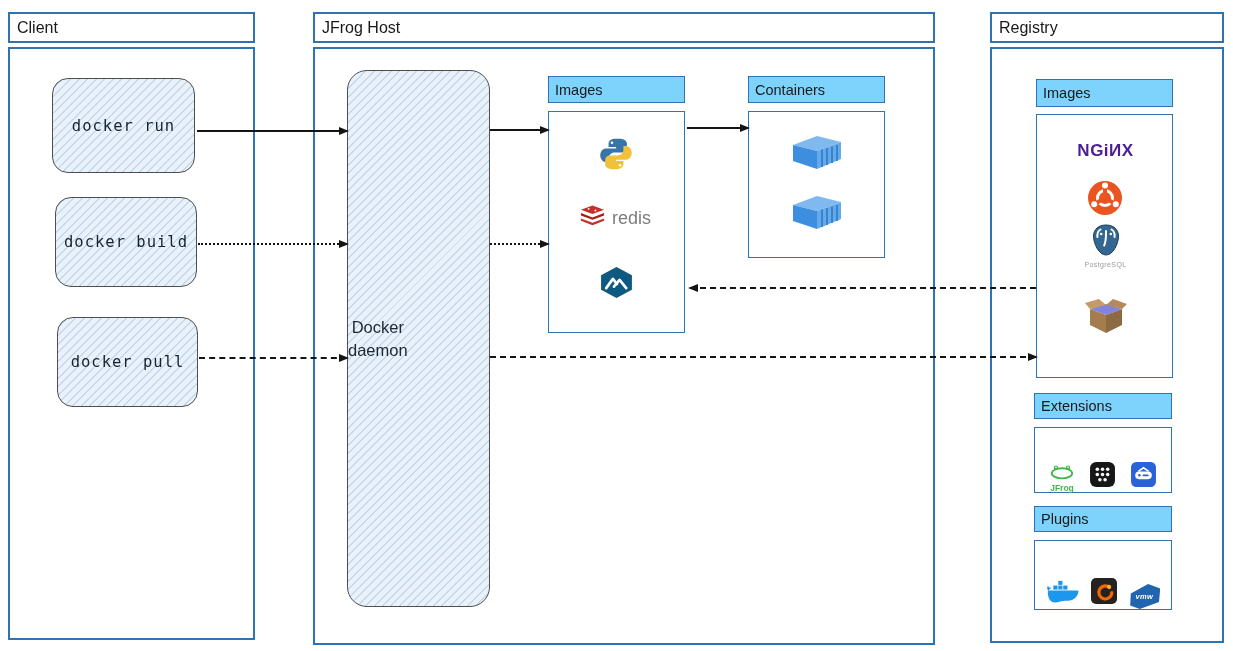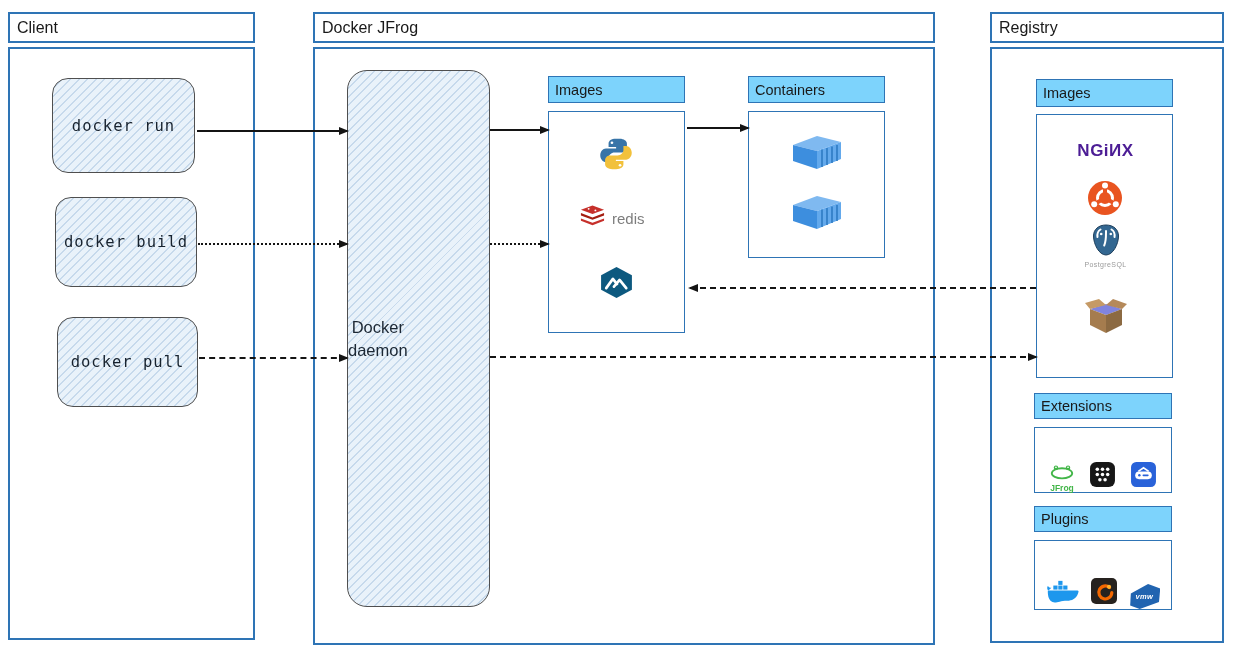--- a/index.html
+++ b/index.html
@@ -25,21 +25,21 @@
           text-align:center;font-size:16.5px;color:#1c2733;line-height:1.35;}
   .arrow{height:0;border-top:2px solid var(--ink);z-index:5;}
   .arrow.dotted{border-top-style:dotted;}
   .arrow.dashed{border-top-style:dashed;}
   .arrow::after{content:"";position:absolute;right:-2px;top:-5.5px;width:0;height:0;
     border-left:10px solid var(--ink);border-top:4.5px solid transparent;border-bottom:4.5px solid transparent;}
   .arrow.left::after{display:none;}
   .arrow.left::before{content:"";position:absolute;left:-2px;top:-5.5px;width:0;height:0;
     border-right:10px solid var(--ink);border-top:4.5px solid transparent;border-bottom:4.5px solid transparent;}
   .redisrow{display:flex;align-items:center;gap:6px;}
-  .redislabel{font-size:15px;color:#7d7d7d;font-weight:500;}
+  .redislabel{font-size:18px;color:#7d7d7d;font-weight:500;}
   .nginxtext{font-weight:800;font-size:17px;color:#4c1d95;letter-spacing:.5px;}
   .pglabel{font-size:7px;color:#9a9a9a;letter-spacing:.4px;}
   .jfroglabel{font-size:8.5px;color:#43b649;font-weight:700;line-height:1;}
   .iconstack{display:flex;flex-direction:column;align-items:center;}
   .extrow{display:flex;align-items:flex-end;justify-content:space-evenly;height:100%;}
   .vmware{width:32px;height:25px;background:#2164b0;display:flex;align-items:center;justify-content:center;
     clip-path:polygon(8% 38%, 62% 0%, 100% 18%, 96% 72%, 36% 100%, 6% 86%);}
   .vmwlabel{color:#fff;font-size:7.5px;font-weight:700;font-style:italic;letter-spacing:.3px;}
 </style>
 </head>
@@ -56,21 +56,21 @@
     <span>docker run</span>
   </div>
   <div class="abs sketch cmd" style="left:55px;top:197px;width:142px;height:90px;">
     <span>docker build</span>
   </div>
   <div class="abs sketch cmd" style="left:57px;top:317px;width:141px;height:90px;">
     <span>docker pull</span>
   </div>
 
   <div class="abs titlebar" style="left:313px;top:12px;width:622px;height:31px;">
-    <span>Docker JFrog</span>
+    <span>JFrog Host</span>
   </div>
   <div class="abs frame" style="left:313px;top:47px;width:622px;height:598px;"></div>
 
   <div class="abs sketch daemon" style="left:347px;top:70px;width:143px;height:537px;">
     <div>
       <span>Docker</span><br>
       <span>daemon</span>
     </div>
   </div>
 

